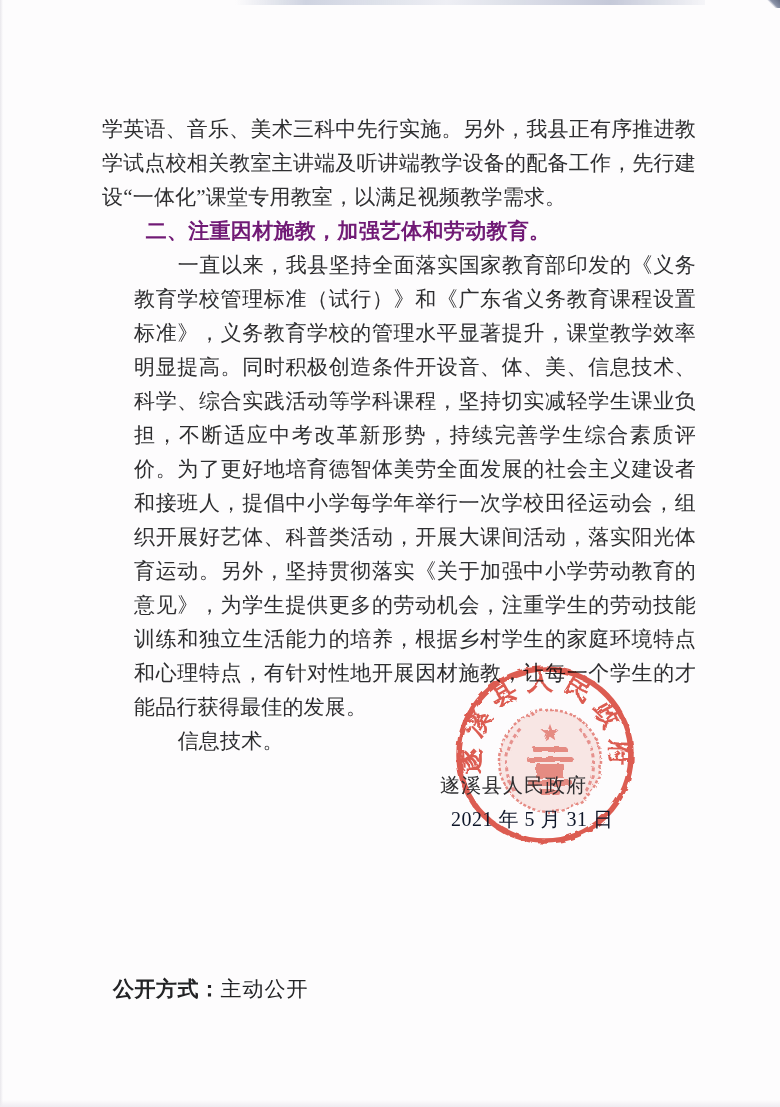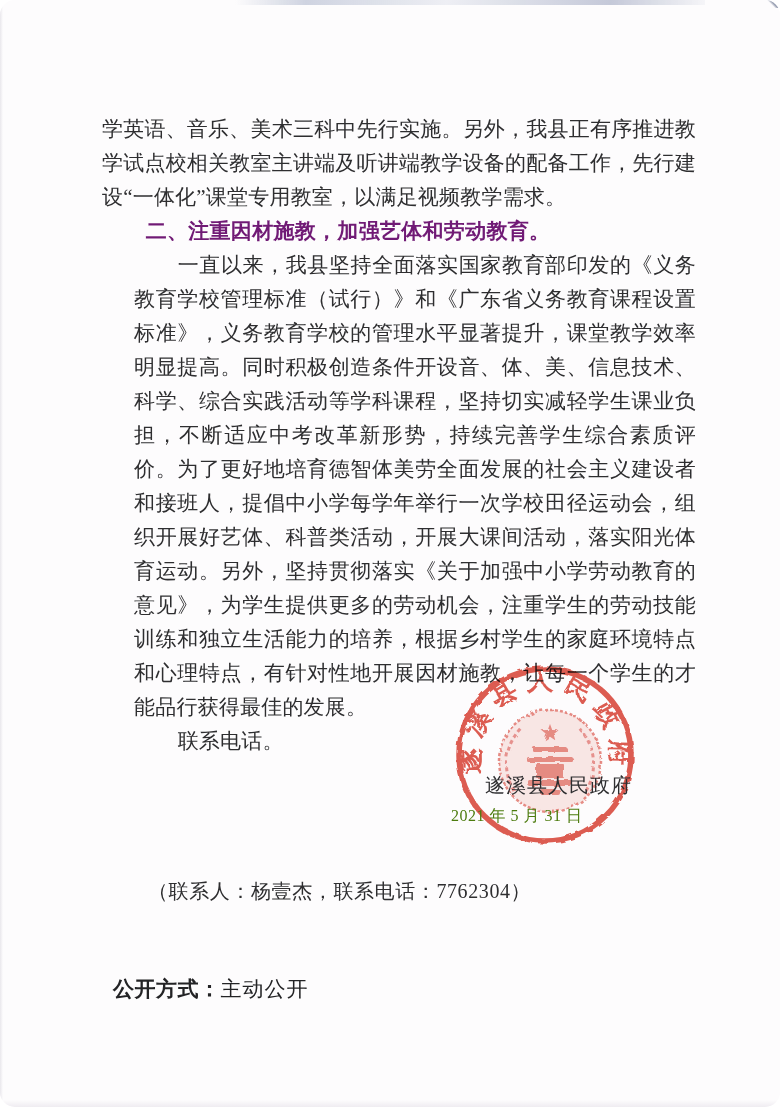--- a/index.html
+++ b/index.html
@@ -1,20 +1,19 @@
 <!DOCTYPE html>
 <html><head>
 <meta charset="utf-8">
 <style>
   html,body { margin:0; padding:0; background:#ffffff; }
   .page {
     position:relative; width:780px; height:1107px;
     background:#fdfcfd; overflow:hidden;
     font-family:"Liberation Serif","DejaVu Serif",serif;
-    border-radius:15px;
   }
   
   .top-smudge {
     position:absolute; top:0; left:235px; width:470px; height:5px;
     background:linear-gradient(90deg, rgba(160,170,195,0), rgba(150,162,190,.45) 15%,
       rgba(170,180,205,.18) 45%, rgba(140,150,180,.5) 80%, rgba(160,170,195,.08));
     filter:blur(.6px);
   }
   .corner-mark {
     position:absolute; top:0; right:0; width:16px; height:8px;
@@ -32,24 +31,24 @@
     text-align:justify; color:#2e2e30;
   }
   .indent { text-indent:2.08em;margin-left:32px; }
   .heading {
     margin:0; font-family:"Liberation Sans","DejaVu Sans",sans-serif;
     font-weight:bold; font-size:21px; line-height:34px; text-indent:2.08em;
     letter-spacing:.3px; color:#701a75;
   }
 
   
-  .issuer { position:absolute; left:485px; top:772px; font-size:20px;
+  .issuer { position:absolute; left:440px; top:772px; font-size:20px;
     letter-spacing:1px; color:#2e2e30; }
-  .date { position:absolute; left:451px; top:806px; font-size:16px;
-    letter-spacing:.5px; color:#4d7c0f; }
+  .date { position:absolute; left:451px; top:806px; font-size:20px;
+    letter-spacing:.5px; color:#0f172a; }
 
   
   .seal { position:absolute; left:440px; top:650px; mix-blend-mode:multiply; opacity:.92; }
   .seal-ring { fill:none; stroke:#dc4f43; stroke-width:5.5; }
   .seal-text { fill:#dc4f43; font-size:26px; letter-spacing:9px;
     font-family:"Liberation Serif","DejaVu Serif",serif; font-weight:bold; }
   .emblem-ring { fill:rgba(220,79,67,.14); stroke:rgba(216,70,58,.65);
     stroke-width:2.5; stroke-dasharray:3 2; }
   .emblem-part { fill:rgba(214,66,54,.62); }
   .emblem-wreath { fill:none; stroke:rgba(214,66,54,.55); stroke-width:3;
@@ -70,21 +69,21 @@
 
   <div class="top-smudge"></div>
   <div class="corner-mark"></div>
   <div class="left-edge"></div>
   <div class="bottom-edge"></div>
 
   <div class="content">
     <p class="body-text">学英语、音乐、美术三科中先行实施。另外，我县正有序推进教学试点校相关教室主讲端及听讲端教学设备的配备工作，先行建设“一体化”课堂专用教室，以满足视频教学需求。</p>
     <p class="heading">二、注重因材施教，加强艺体和劳动教育。</p>
     <p class="body-text indent">一直以来，我县坚持全面落实国家教育部印发的《义务教育学校管理标准（试行）》和《广东省义务教育课程设置标准》，义务教育学校的管理水平显著提升，课堂教学效率明显提高。同时积极创造条件开设音、体、美、信息技术、科学、综合实践活动等学科课程，坚持切实减轻学生课业负担，不断适应中考改革新形势，持续完善学生综合素质评价。为了更好地培育德智体美劳全面发展的社会主义建设者和接班人，提倡中小学每学年举行一次学校田径运动会，组织开展好艺体、科普类活动，开展大课间活动，落实阳光体育运动。另外，坚持贯彻落实《关于加强中小学劳动教育的意见》，为学生提供更多的劳动机会，注重学生的劳动技能训练和独立生活能力的培养，根据乡村学生的家庭环境特点和心理特点，有针对性地开展因材施教，让每一个学生的才能品行获得最佳的发展。</p>
-    <p class="body-text indent">联系电话。</p>
+    <p class="body-text indent">信息技术。</p>
   </div>
 
   <svg class="seal" width="210" height="210" viewBox="-105 -105 210 210" aria-hidden="true">
     <defs>
       <filter id="stampRough" x="-15%" y="-15%" width="130%" height="130%">
         <feTurbulence type="fractalNoise" baseFrequency="0.12" numOctaves="2" seed="7" result="n"></feTurbulence>
         <feDisplacementMap in="SourceGraphic" in2="n" scale="4"></feDisplacementMap>
       </filter>
       <path id="sealArc" d="M -58.8 30 A 66 66 0 1 1 58.8 30" fill="none"></path>
     </defs>
@@ -103,19 +102,18 @@
         <rect class="emblem-part" x="-10" y="28" width="20" height="6" rx="2"></rect>
         <path class="emblem-wreath" d="M -36 30 C -48 10, -46 -16, -28 -34"></path>
         <path class="emblem-wreath" d="M 36 30 C 48 10, 46 -16, 28 -34"></path>
       </g>
     </g>
   </svg>
 
   <div class="issuer">遂溪县人民政府</div>
   <div class="date">2021 年 5 月 31 日</div>
 
-  <div class="contact">（联系人：杨壹杰，联系电话：7762304）</div>
 
   <div class="disclosure">
     <span class="disclosure-label">公开方式：</span><span class="disclosure-value">主动公开</span>
   </div>
 
 </div>
 
 </body></html>

